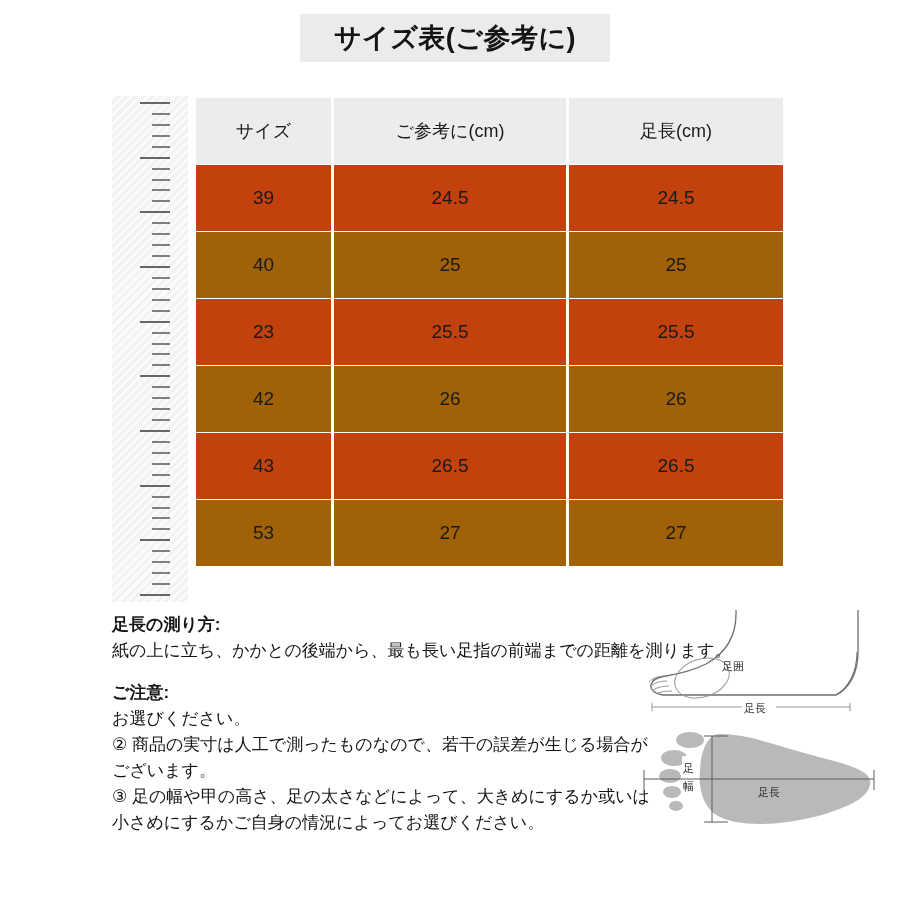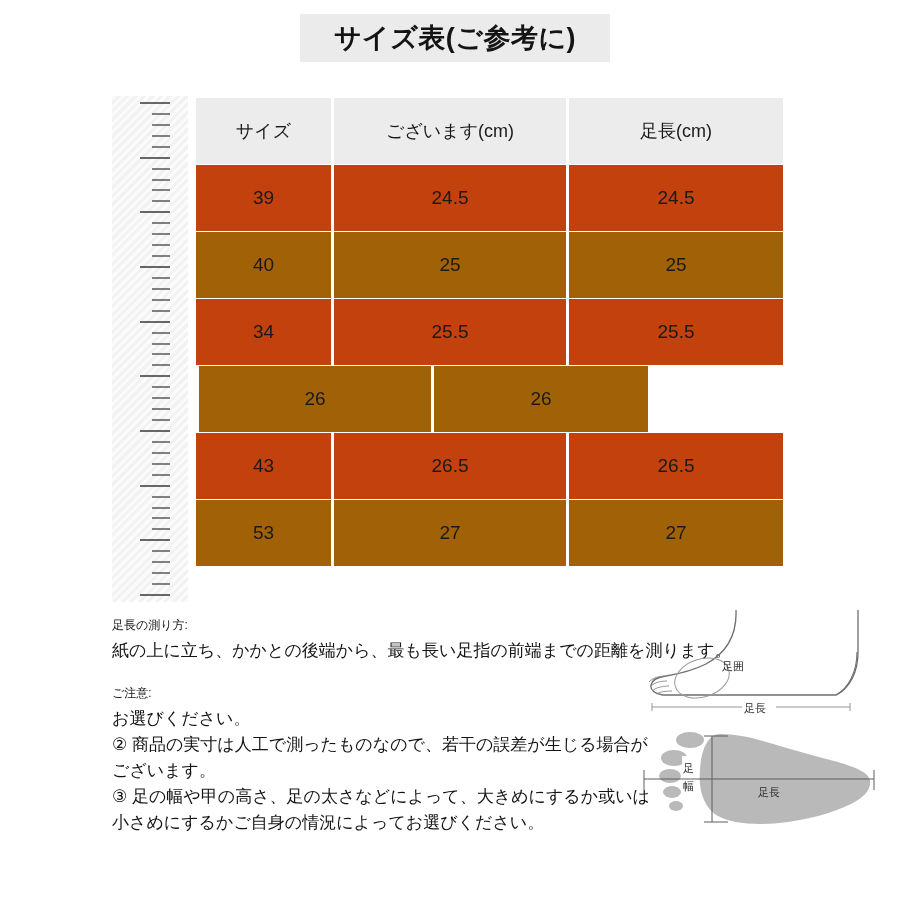--- a/index.html
+++ b/index.html
@@ -92,22 +92,22 @@
   }
 
   
   #notes {
     position: absolute;
     left: 112px;
     top: 612px;
     width: 640px;
   }
   .note-heading {
-    font-size: 12px;
-    font-weight: 400;
+    font-size: 17px;
+    font-weight: 700;
     color: #141414;
     line-height: 26px;
   }
   .note-line {
     font-size: 17px;
     color: #141414;
     line-height: 26px;
     white-space: nowrap;
   }
   .note-gap { height: 16px; }
@@ -185,39 +185,40 @@
     <div class="ruler-tick" style="width: 18px; top: 454px; background: rgb(77, 77, 77); opacity: 0.7;"></div>
     <div class="ruler-tick" style="width: 18px; top: 465px; background: rgb(77, 77, 77); opacity: 0.7;"></div>
     <div class="ruler-tick" style="width: 18px; top: 476px; background: rgb(77, 77, 77); opacity: 0.7;"></div>
     <div class="ruler-tick" style="width: 18px; top: 487px; background: rgb(77, 77, 77); opacity: 0.7;"></div>
     <div class="ruler-tick" style="width: 30px; top: 498px; background: rgb(77, 77, 77); opacity: 0.85;"></div>
   </div>
 
 <div id="size-table">
     <div class="trow header">
       <div class="tcell c0">サイズ</div>
-      <div class="tcell c1">ございます(cm)</div>
+      <div class="tcell c1">ご参考に(cm)</div>
       <div class="tcell c2">足長(cm)</div>
     </div>
     <div class="trow plain">
       <div class="tcell c0">39</div>
       <div class="tcell c1">24.5</div>
       <div class="tcell c2">24.5</div>
     </div>
     <div class="trow shaded">
       <div class="tcell c0">40</div>
       <div class="tcell c1">25</div>
       <div class="tcell c2">25</div>
     </div>
     <div class="trow plain">
-      <div class="tcell c0">34</div>
+      <div class="tcell c0">23</div>
       <div class="tcell c1">25.5</div>
       <div class="tcell c2">25.5</div>
     </div>
     <div class="trow shaded">
+      <div class="tcell c0">42</div>
       <div class="tcell c1">26</div>
       <div class="tcell c2">26</div>
     </div>
     <div class="trow plain">
       <div class="tcell c0">43</div>
       <div class="tcell c1">26.5</div>
       <div class="tcell c2">26.5</div>
     </div>
     <div class="trow shaded">
       <div class="tcell c0">53</div>

